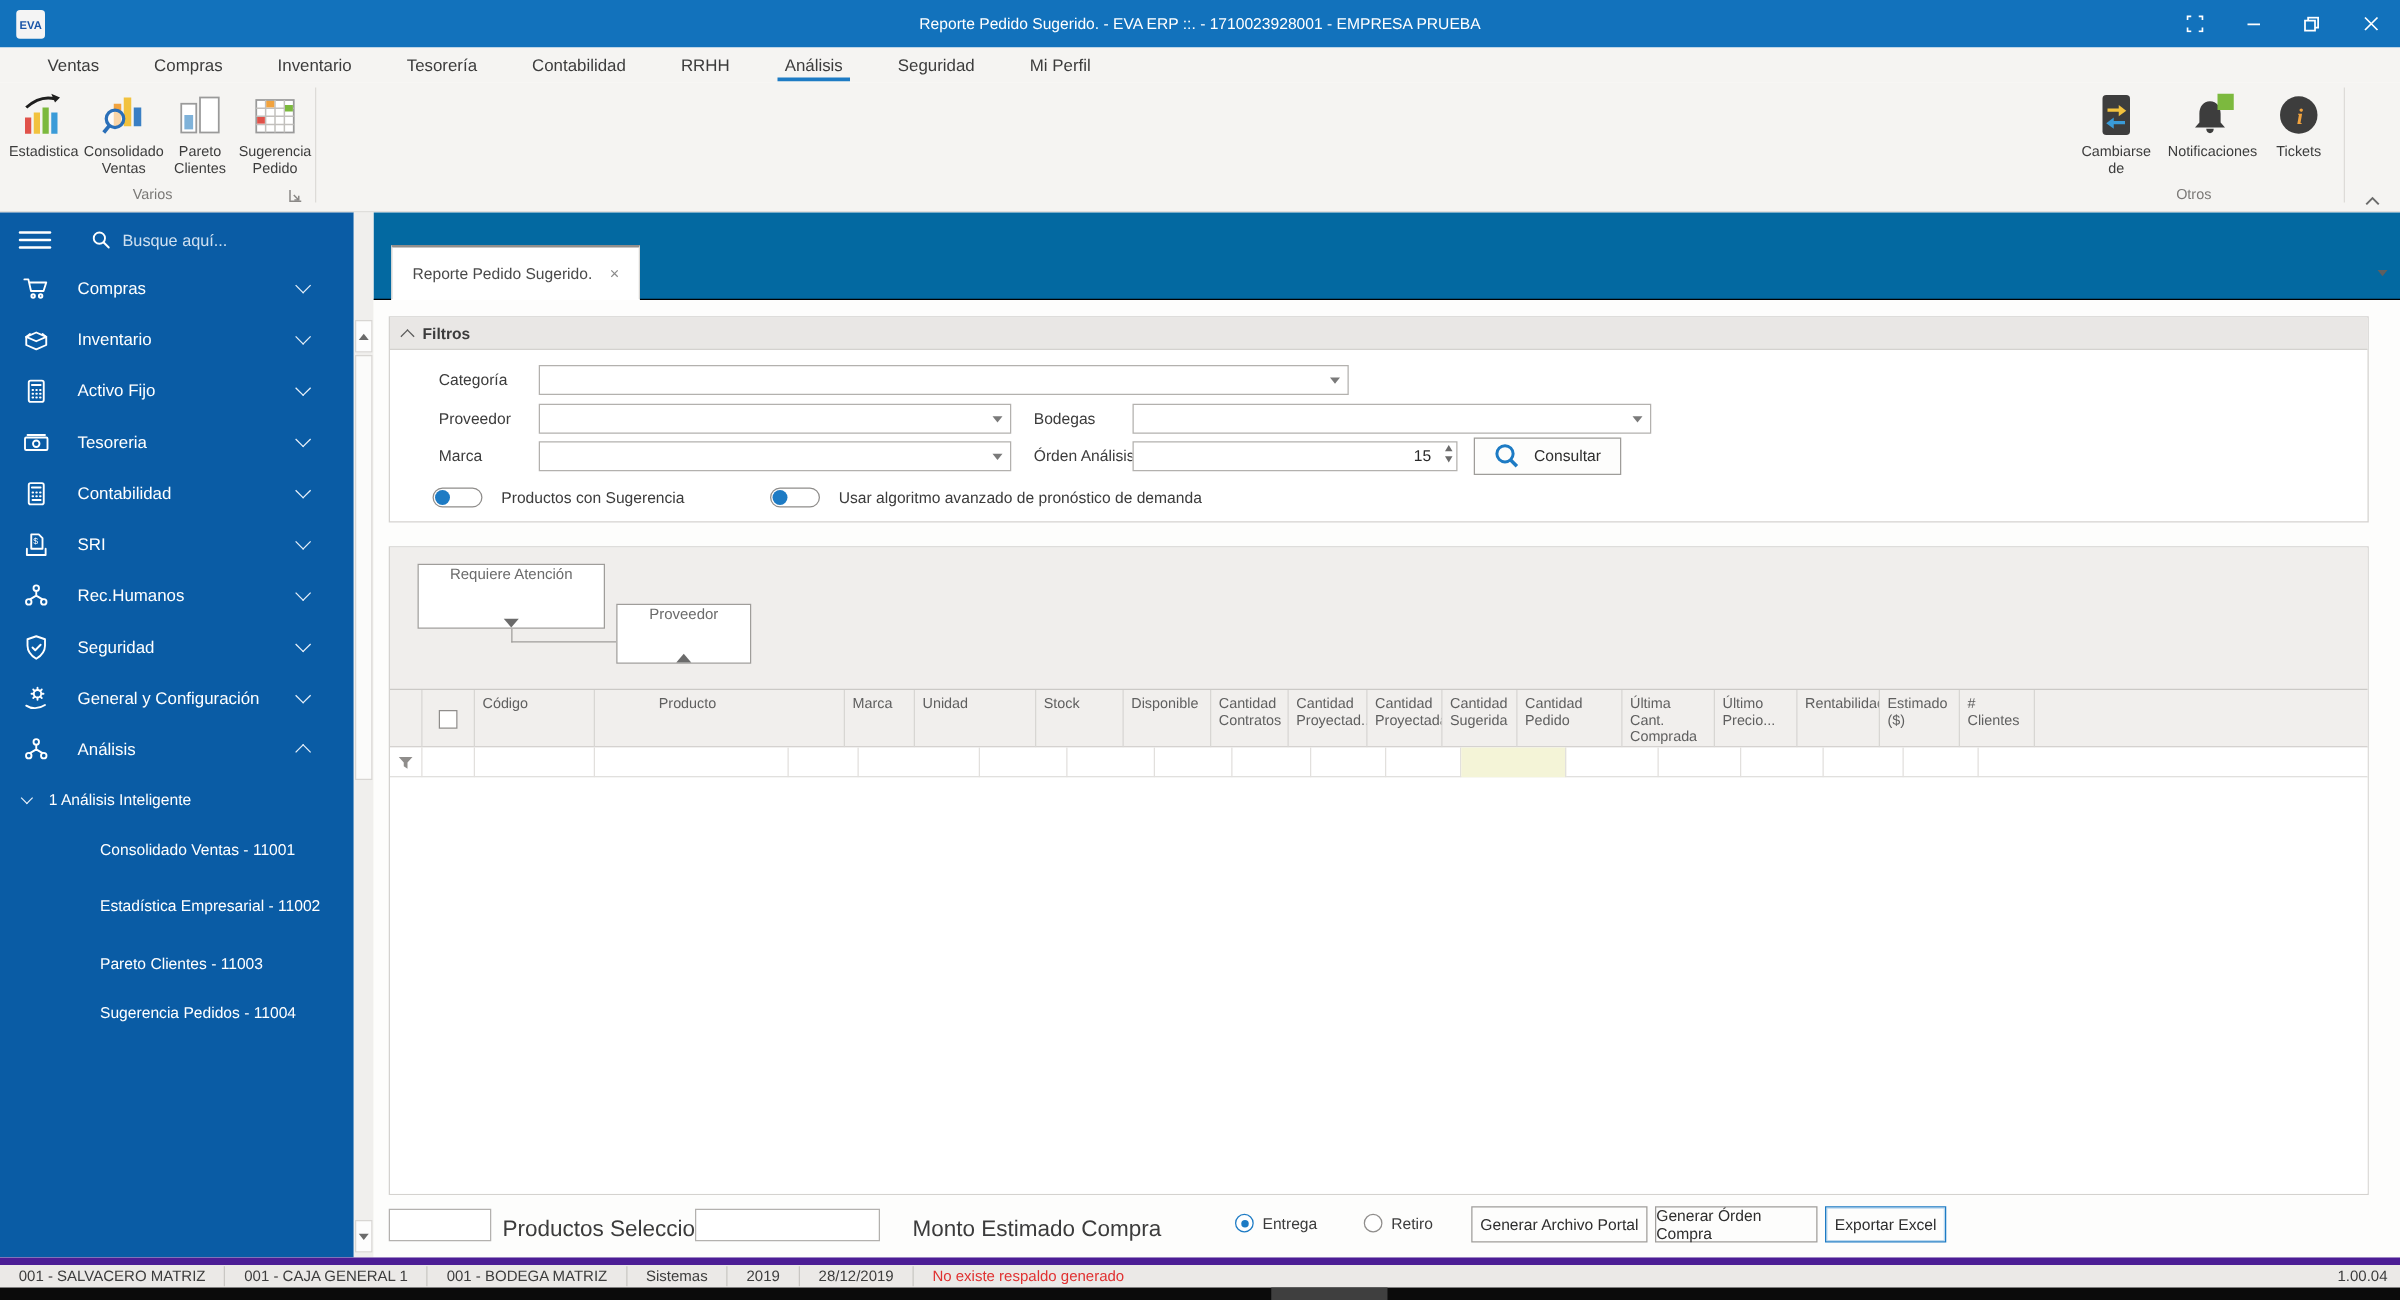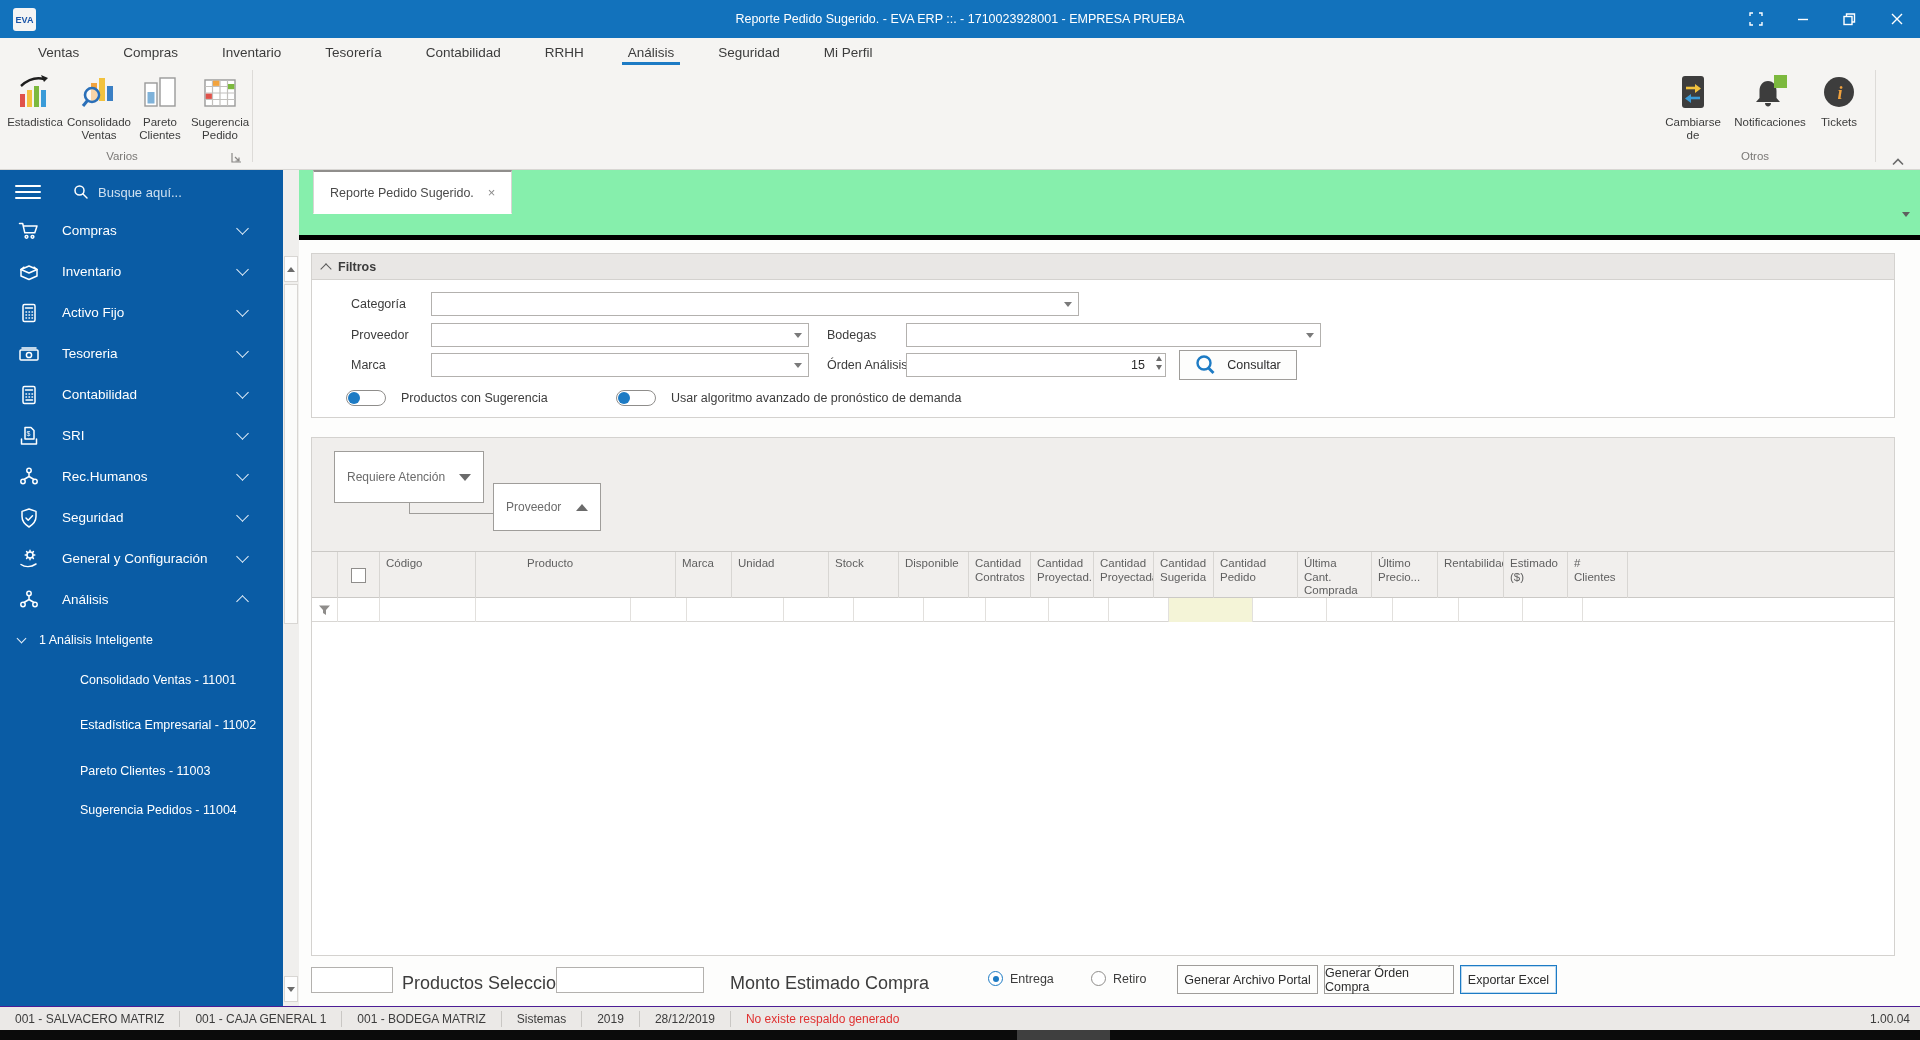--- a/index.html
+++ b/index.html
@@ -54,21 +54,21 @@
   
   .side-scroll { position:absolute; left:283px; top:170px; width:16px; height:836px; background:#f0efed; }
   .ss-btn { position:absolute; left:1px; width:14px; height:26px; background:#fdfdfd; border:1px solid #d8d6d3; display:flex; align-items:center; justify-content:center; }
   .ss-tri { width:0; height:0; border-left:4px solid transparent; border-right:4px solid transparent; }
   .ss-tri.up { border-bottom:5px solid #6b6b6b; }
   .ss-tri.down { border-top:5px solid #6b6b6b; }
   .ss-thumb { position:absolute; left:1px; width:14px; background:#fbfbfa; border:1px solid #d8d6d3; }
 
   
   .main { position:absolute; left:299px; top:170px; width:1621px; height:836px; background:#fdfdfc; }
-  .tabstrip { position:absolute; left:0; top:0; width:100%; height:70px; background:#86efac; display:flex; border-bottom:5px solid #000000; }
+  .tabstrip { position:absolute; left:0; top:0; width:100%; height:70px; background:#0369a1; display:flex; align-items:flex-end; border-bottom:1px solid #000000; }
   .tab { height:44px; margin-left:14px; margin-bottom:-1px; background:#fff; border:1px solid #d7d5d2; border-top:2px solid #908e8c; border-bottom:1px solid #fff; display:flex; align-items:center; padding:0 16px; gap:14px; }
   .tab .tlabel { font-size:12.5px; color:#4a4a4a; }
   .tab .tclose { font-size:13px; color:#8a8a8a; }
   .tab-dd { position:absolute; right:10px; bottom:18px; width:0; height:0; border-left:4px solid transparent; border-right:4px solid transparent; border-top:5px solid #5f5f5f; }
 
   .content { position:absolute; left:0; top:70px; width:100%; height:766px; background:#fdfdfc; }
 
   
   .filters-panel { position:absolute; left:12px; top:13px; width:1584px; height:165px; border:1px solid #d4d2cf; background:#fff; }
   .fp-header { height:26px; background:#e9e7e5; display:flex; align-items:center; padding-left:10px; gap:8px; border-bottom:1px solid #d4d2cf; }
@@ -82,21 +82,21 @@
   .spinner .s-up { width:0; height:0; border-left:3.5px solid transparent; border-right:3.5px solid transparent; border-bottom:5px solid #6b6b6b; }
   .spinner .s-dn { width:0; height:0; border-left:3.5px solid transparent; border-right:3.5px solid transparent; border-top:5px solid #6b6b6b; }
   .btn { background:#fdfdfc; border:1px solid #9f9d9a; display:flex; align-items:center; justify-content:center; font-size:12.5px; color:#2e2e2e; }
   .consultar-btn { position:absolute; gap:10px; }
   .toggle { position:absolute; width:40px; height:16px; border:1px solid #8f8d8b; border-radius:9px; background:#fff; }
   .toggle .knob { position:absolute; left:1px; top:1px; width:12px; height:12px; border-radius:50%; background:#1d7bc4; }
 
   
   .grid-panel { position:absolute; left:12px; top:197px; width:1584px; height:519px; border:1px solid #d4d2cf; background:#fff; }
   .group-area { position:absolute; left:0; top:0; width:100%; height:114px; background:#f0eeec; border-bottom:1px solid #cbc9c6; }
-  .gbox { position:absolute; background:#fff; border:1px solid #9f9d9a; display:flex; align-items:center; justify-content:space-between; padding:0 12px; font-size:12px; color:#6b6b6b; }
+  .gbox { position:absolute; background:#fff; border:1px solid #9f9d9a; display:flex; align-items:center; justify-content:space-between; padding:0 12px; font-size:12px; color:#6b6b6b;flex-direction:column; }
   .gbox .tri-dn { width:0; height:0; border-left:6px solid transparent; border-right:6px solid transparent; border-top:7px solid #6b6b6b; }
   .gbox .tri-up { width:0; height:0; border-left:6px solid transparent; border-right:6px solid transparent; border-bottom:7px solid #6b6b6b; }
   .gconn { position:absolute; border-left:1px solid #9f9d9a; border-bottom:1px solid #9f9d9a; }
   .grid-header-row { position:absolute; left:0; top:114px; width:100%; height:46px; background:#f1efed; border-bottom:1px solid #cbc9c6; display:flex; }
   .gh-cell { height:46px; border-right:1px solid #d8d6d3; font-size:11.5px; line-height:13.5px; color:#5f5f5f; padding:5px 4px 0 6px; overflow:hidden; }
   .gh-cell.center { display:flex; align-items:center; justify-content:center; padding:0; }
   .hdr-checkbox { width:15px; height:15px; background:#fff; border:1px solid #8f8d8b; display:inline-block; }
   .grid-filter-row { position:absolute; left:0; top:160px; width:100%; height:24px; background:#fff; border-bottom:1px solid #d8d6d3; display:flex; }
   .gf-cell { height:24px; border-right:1px solid #e2e0dd; display:flex; align-items:center; justify-content:center; }
   .gf-cell.hl { background:#f4f4d7; }
@@ -108,21 +108,21 @@
   .fb-label { position:absolute; top:8px; font-size:18px; color:#3c3c3c; }
   .radio { position:absolute; top:6px; display:flex; align-items:center; gap:7px; }
   .radio .rc { width:15px; height:15px; border-radius:50%; border:1px solid #8f8d8b; background:#fff; position:relative; }
   .radio.sel .rc { border-color:#1d7bc4; }
   .radio.sel .rc::after { content:""; position:absolute; left:3.5px; top:3.5px; width:6px; height:6px; border-radius:50%; background:#1d7bc4; }
   .radio .rlab { font-size:12.5px; color:#3c3c3c; }
   .fb-btn { position:absolute; top:0; height:29px; }
   .fb-btn.primary { border:1px solid #1d7bc4; box-shadow:inset 0 0 0 1px #bcd9ef; }
 
   
-  .statusbar { position:absolute; left:0; top:1006px; width:1920px; height:24px; background:#ebe9e7; border-top:1px solid #4c1d95; display:flex; align-items:center; font-size:12px; color:#3c3c3c; }
+  .statusbar { position:absolute; left:0; top:1006px; width:1920px; height:24px; background:#ebe9e7; border-top:6px solid #4c1d95; display:flex; align-items:center; font-size:12px; color:#3c3c3c; }
   .sb-seg { padding:0 15px; border-right:1px solid #c9c7c4; height:16px; display:flex; align-items:center; }
   .sb-alert { padding:0 15px; color:#e03131; }
   .sb-spacer { flex:1; }
   .sb-version { padding-right:10px; }
 
   
   .taskstrip { position:absolute; left:0; top:1030px; width:1920px; height:10px; background:#0b0b0b; }
   .taskstrip .tblock { position:absolute; left:1017px; top:0; width:93px; height:10px; background:#3f3f3f; }
 </style>
 </head>

